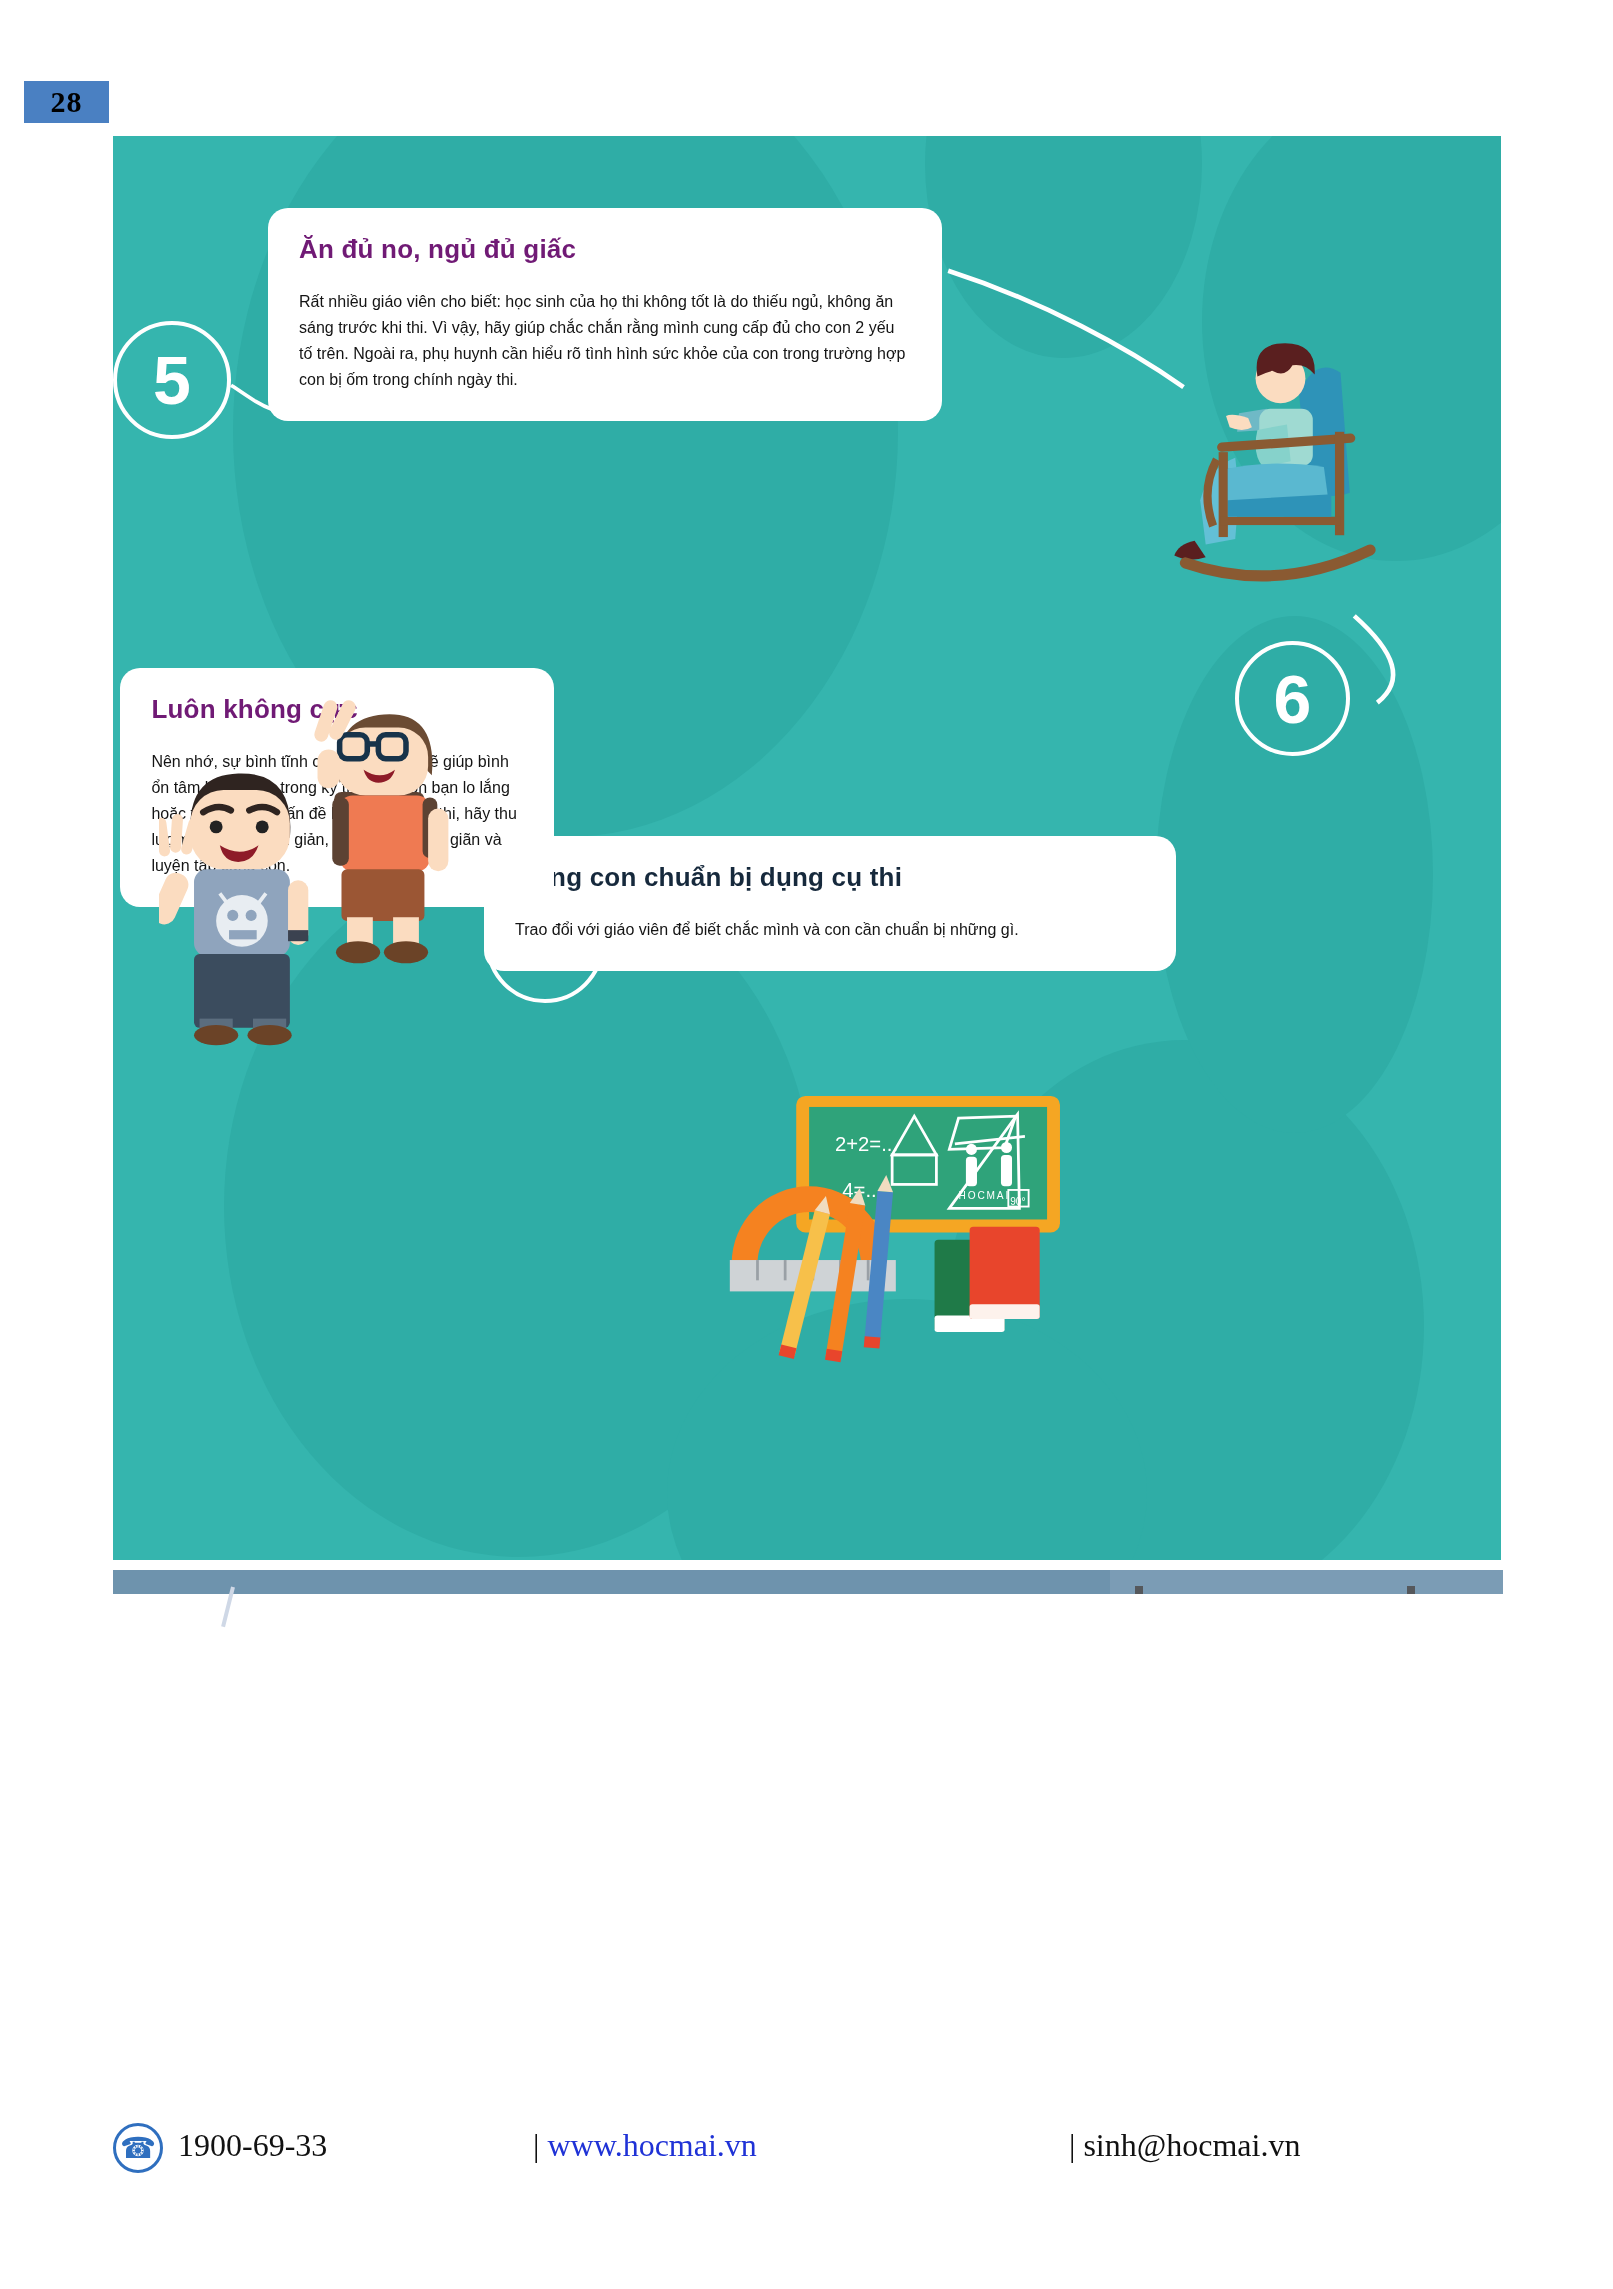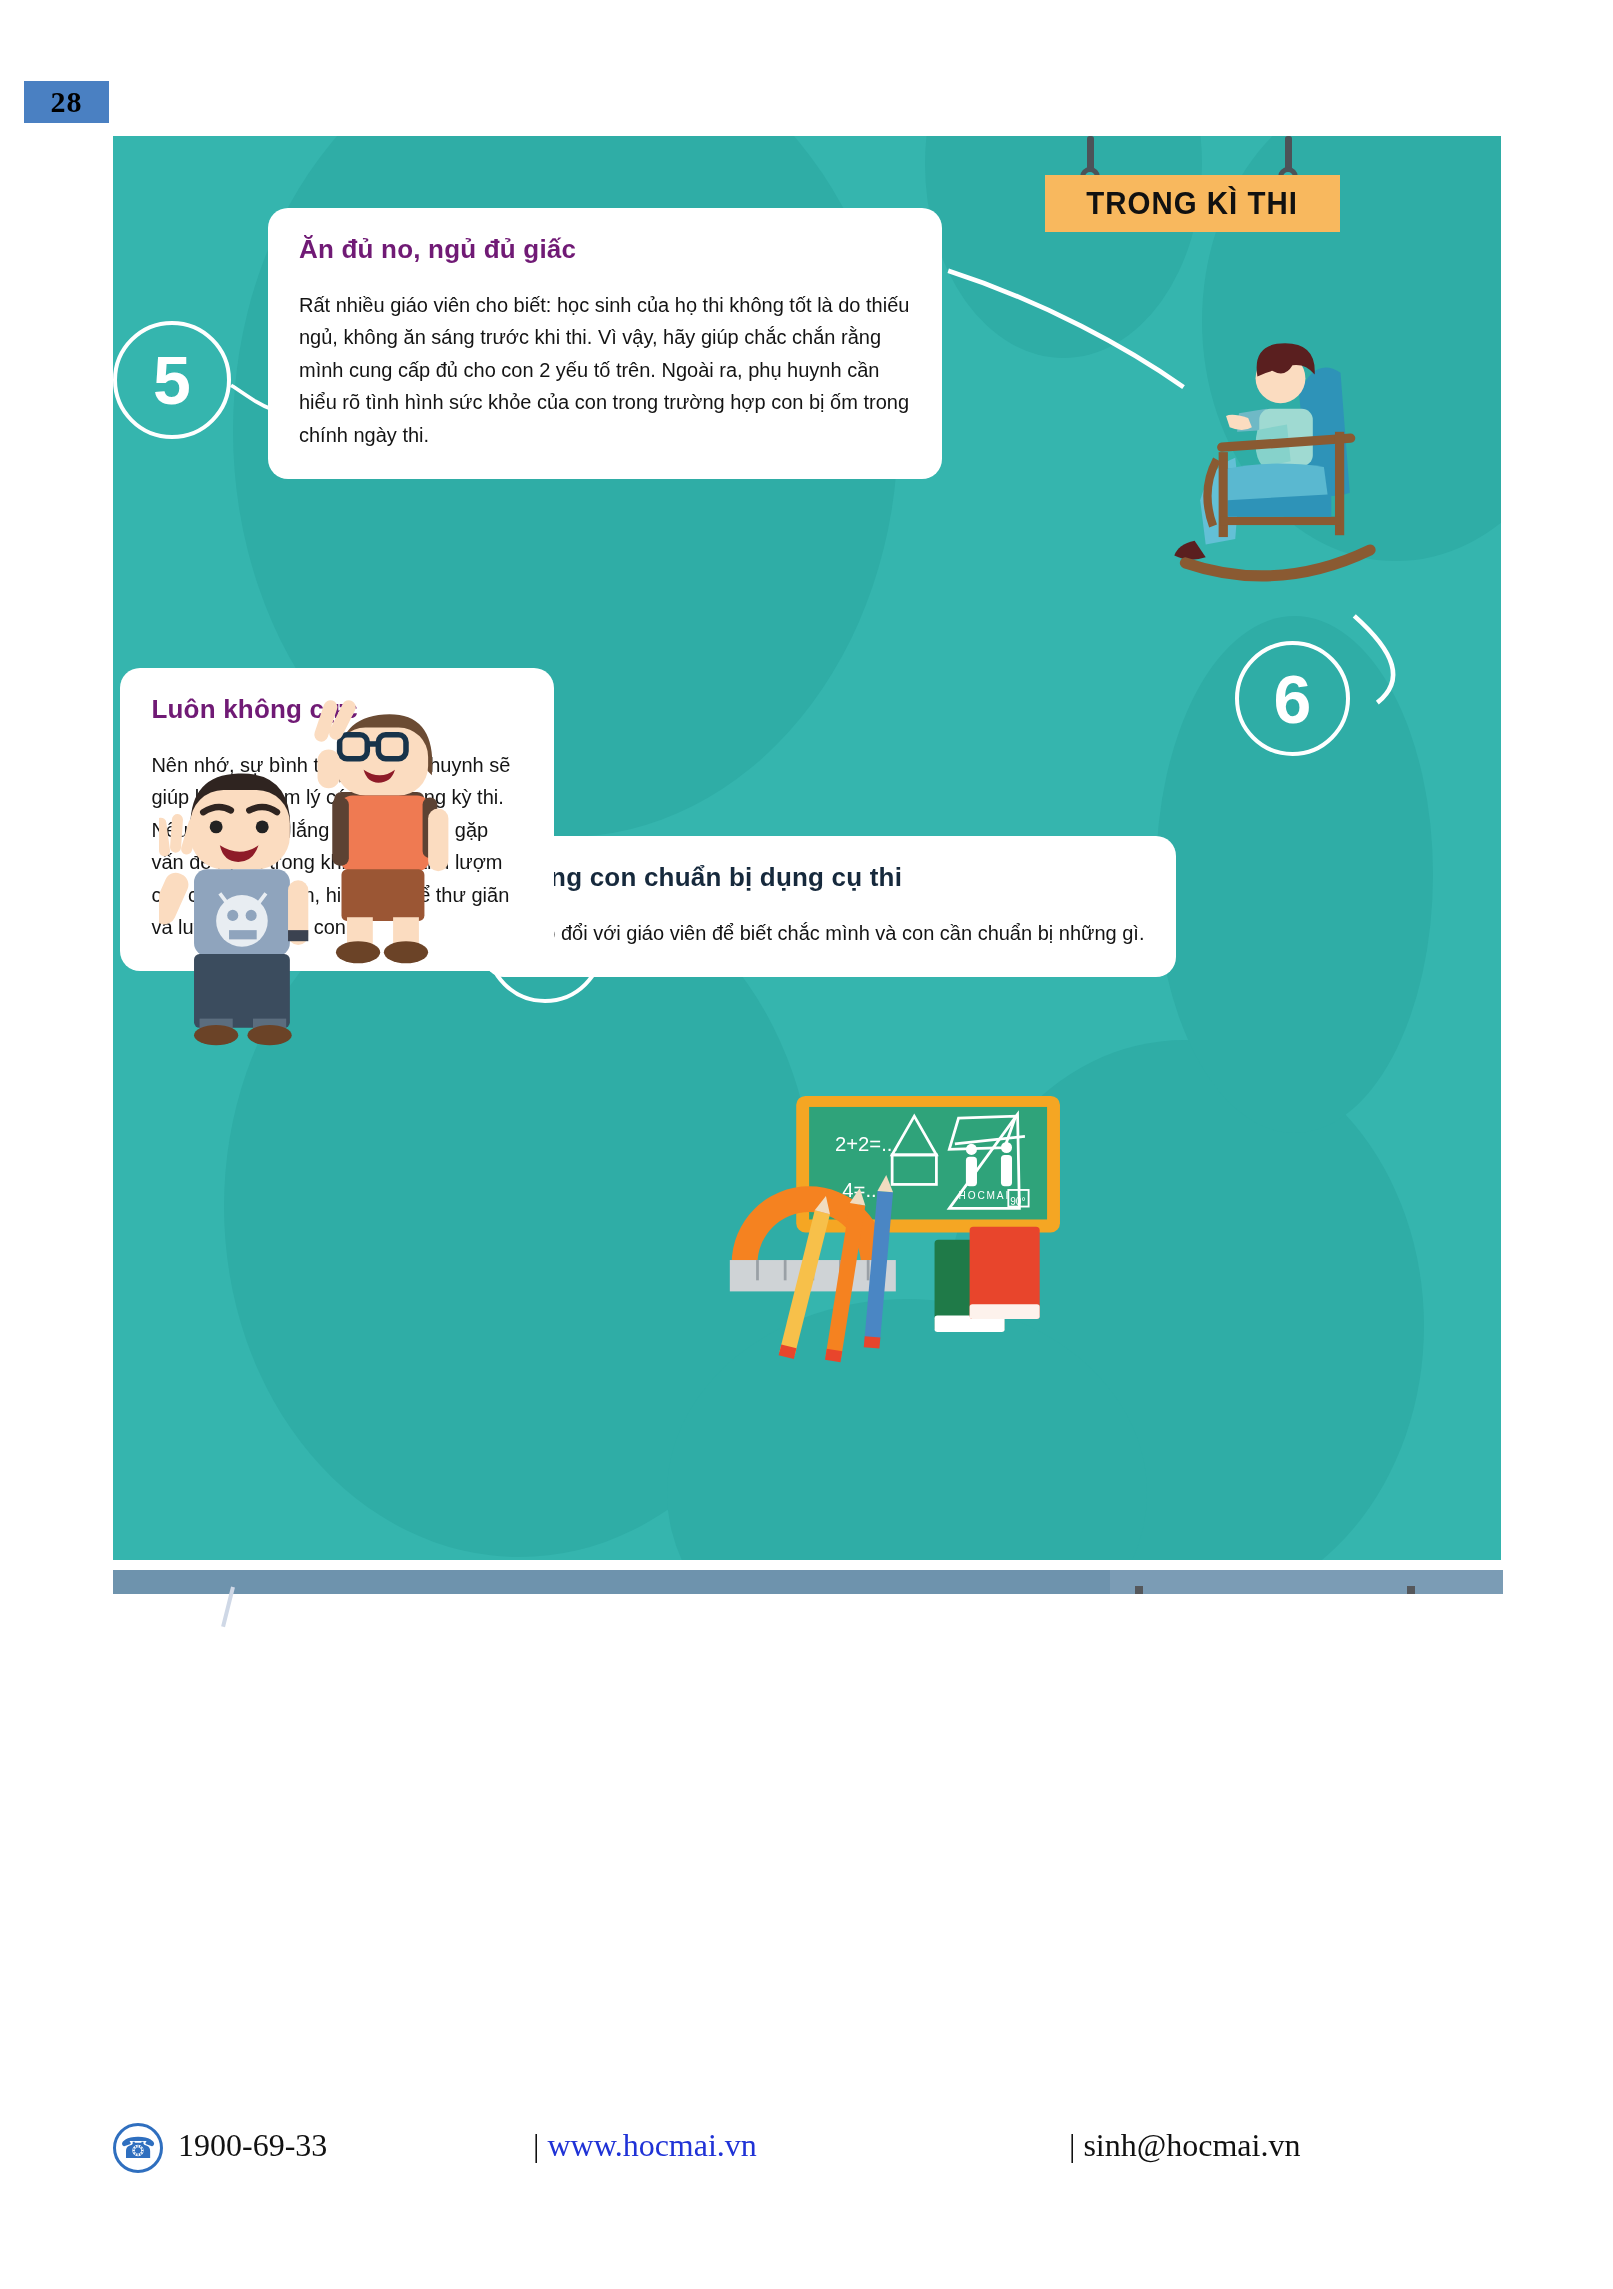--- a/index.html
+++ b/index.html
@@ -109,21 +109,21 @@
   .card-title {
     font-family: "Liberation Sans Narrow", "Liberation Sans", sans-serif;
     font-size: 26px; font-weight: 700;
     letter-spacing: 0.2px;
     margin-bottom: 24px;
   }
   .title-red  { color: #701a75; }
   .title-dark { color: #16293c; }
   .card-body {
     font-family: "Liberation Sans Narrow", "Liberation Sans", sans-serif;
-    font-size: 20px;
+    font-size: 16px;
     line-height: 1.62;
     color: #141414;
   }
   #card-1 { left: 155px; top: 72px;  width: 674px; }
   #card-2 { left: 371px; top: 700px; width: 692px; }
   #card-3 { left: 7.4px;   top: 532px; width: 434px; }
 
   
   #desk {
     position: absolute;
@@ -179,29 +179,20 @@
     <div class="blob" id="blob-g"></div>
 
     <svg id="connectors" viewBox="0 0 1504 1543">
       <path d="M128 270 C 150 285, 160 292, 172 296" stroke="#ffffff" stroke-width="4" fill="none"></path>
       <path d="M905 146 C 1010 180, 1100 230, 1160 272" stroke="#ffffff" stroke-width="5" fill="none"></path>
       <path d="M1345 520 C 1390 560, 1400 590, 1370 614" stroke="#ffffff" stroke-width="5" fill="none"></path>
       <path d="M532 876 C 480 840, 440 826, 398 822" stroke="#ffffff" stroke-width="5" fill="none" transform="translate(0,0)"></path>
       <path d="M534 874 C 600 852, 680 836, 736 830" stroke="#ffffff" stroke-width="5" fill="none"></path>
     </svg>
 
-    <div id="sign-wrap">
-      <div class="sign-rod" id="rod-left"></div>
-      <div class="sign-rod" id="rod-right"></div>
-      <div class="sign-eye" id="eye-left"></div>
-      <div class="sign-eye" id="eye-right"></div>
-      <div id="sign-board">
-        <span id="sign-title">TRONG KÌ THI</span>
-      </div>
-    </div>
 
     <div class="num-circle" id="circle-5">5</div>
     <div class="num-circle" id="circle-6">6</div>
     <div class="num-circle" id="circle-7">7</div>
 
     <div class="card" id="card-1">
       <div class="card-title title-red">Ăn đủ no, ngủ đủ giấc</div>
       <div class="card-body">Rất nhiều giáo viên cho biết: học sinh của họ thi không tốt là do thiếu ngủ, không ăn sáng trước khi thi. Vì vậy, hãy giúp chắc chắn rằng mình cung cấp đủ cho con 2 yếu tố trên. Ngoài ra, phụ huynh cần hiểu rõ tình hình sức khỏe của con trong trường hợp con bị ốm trong chính ngày thi.</div>
     </div>
 

